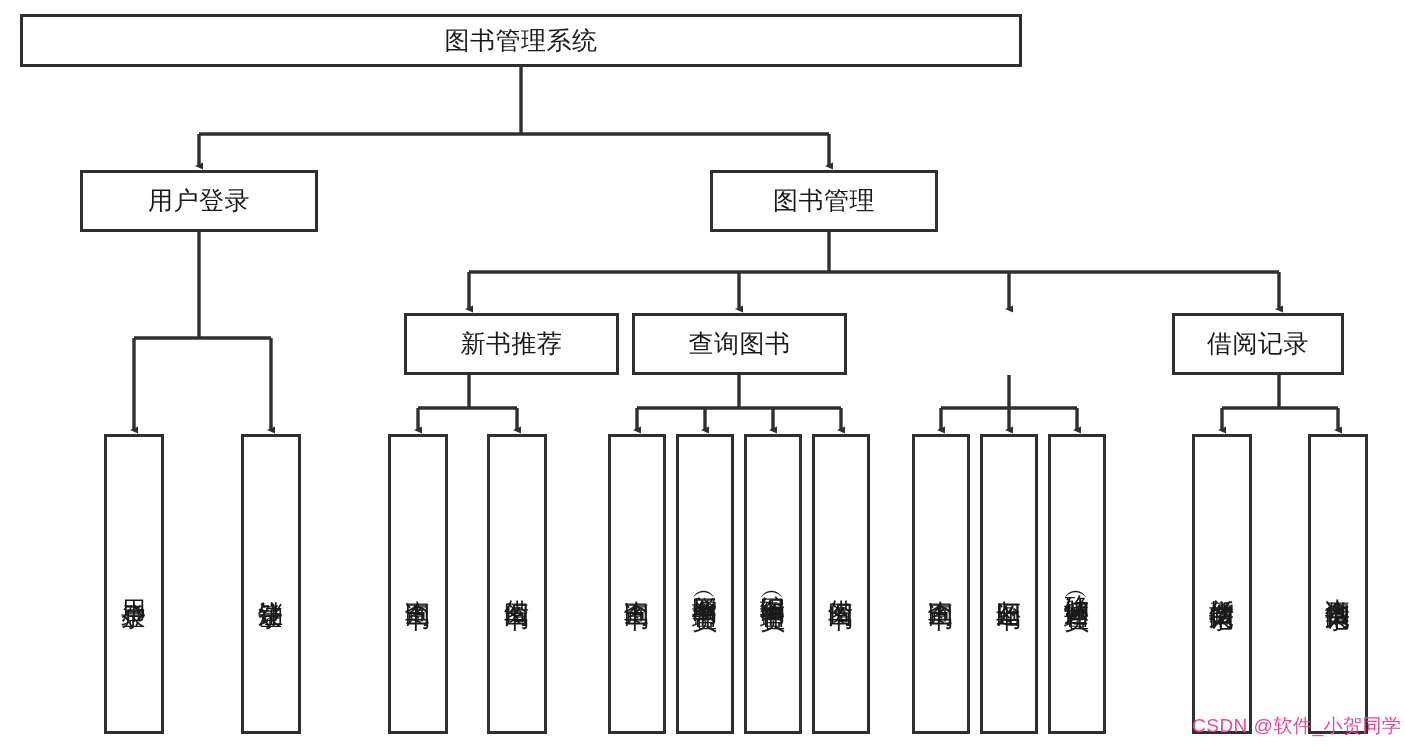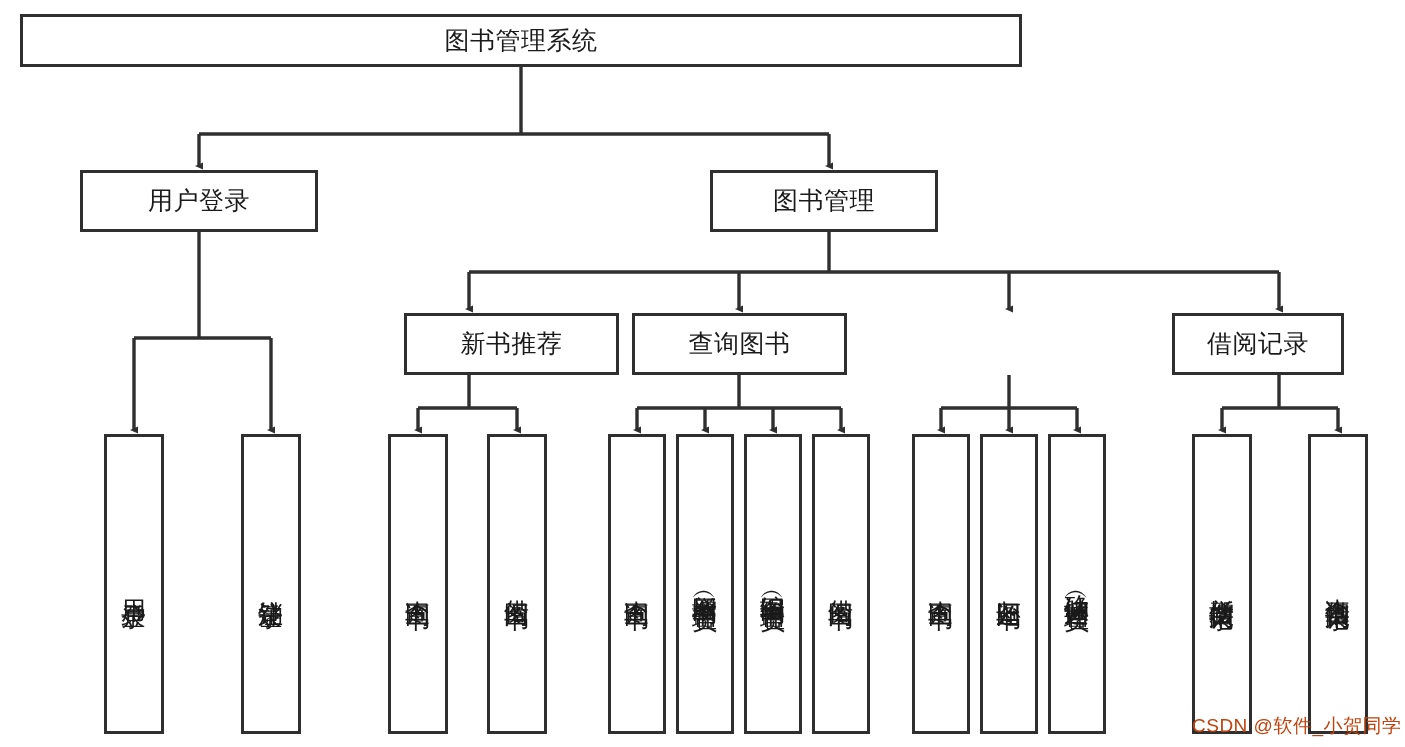--- a/index.html
+++ b/index.html
@@ -52,21 +52,21 @@
     align-items: center;
     justify-content: center;
     padding: 4px 0;
     overflow: hidden;
   }
   .watermark {
     position: absolute;
     left: 1192px;
     top: 713px;
     font-size: 19px;
-    color: #c2410c;
+    color: #ec4899;
     white-space: nowrap;
     letter-spacing: 0.5px;
     pointer-events: none;
   }
 </style>
 </head>
 <body>
 
 <div id="diagram-root">
 

